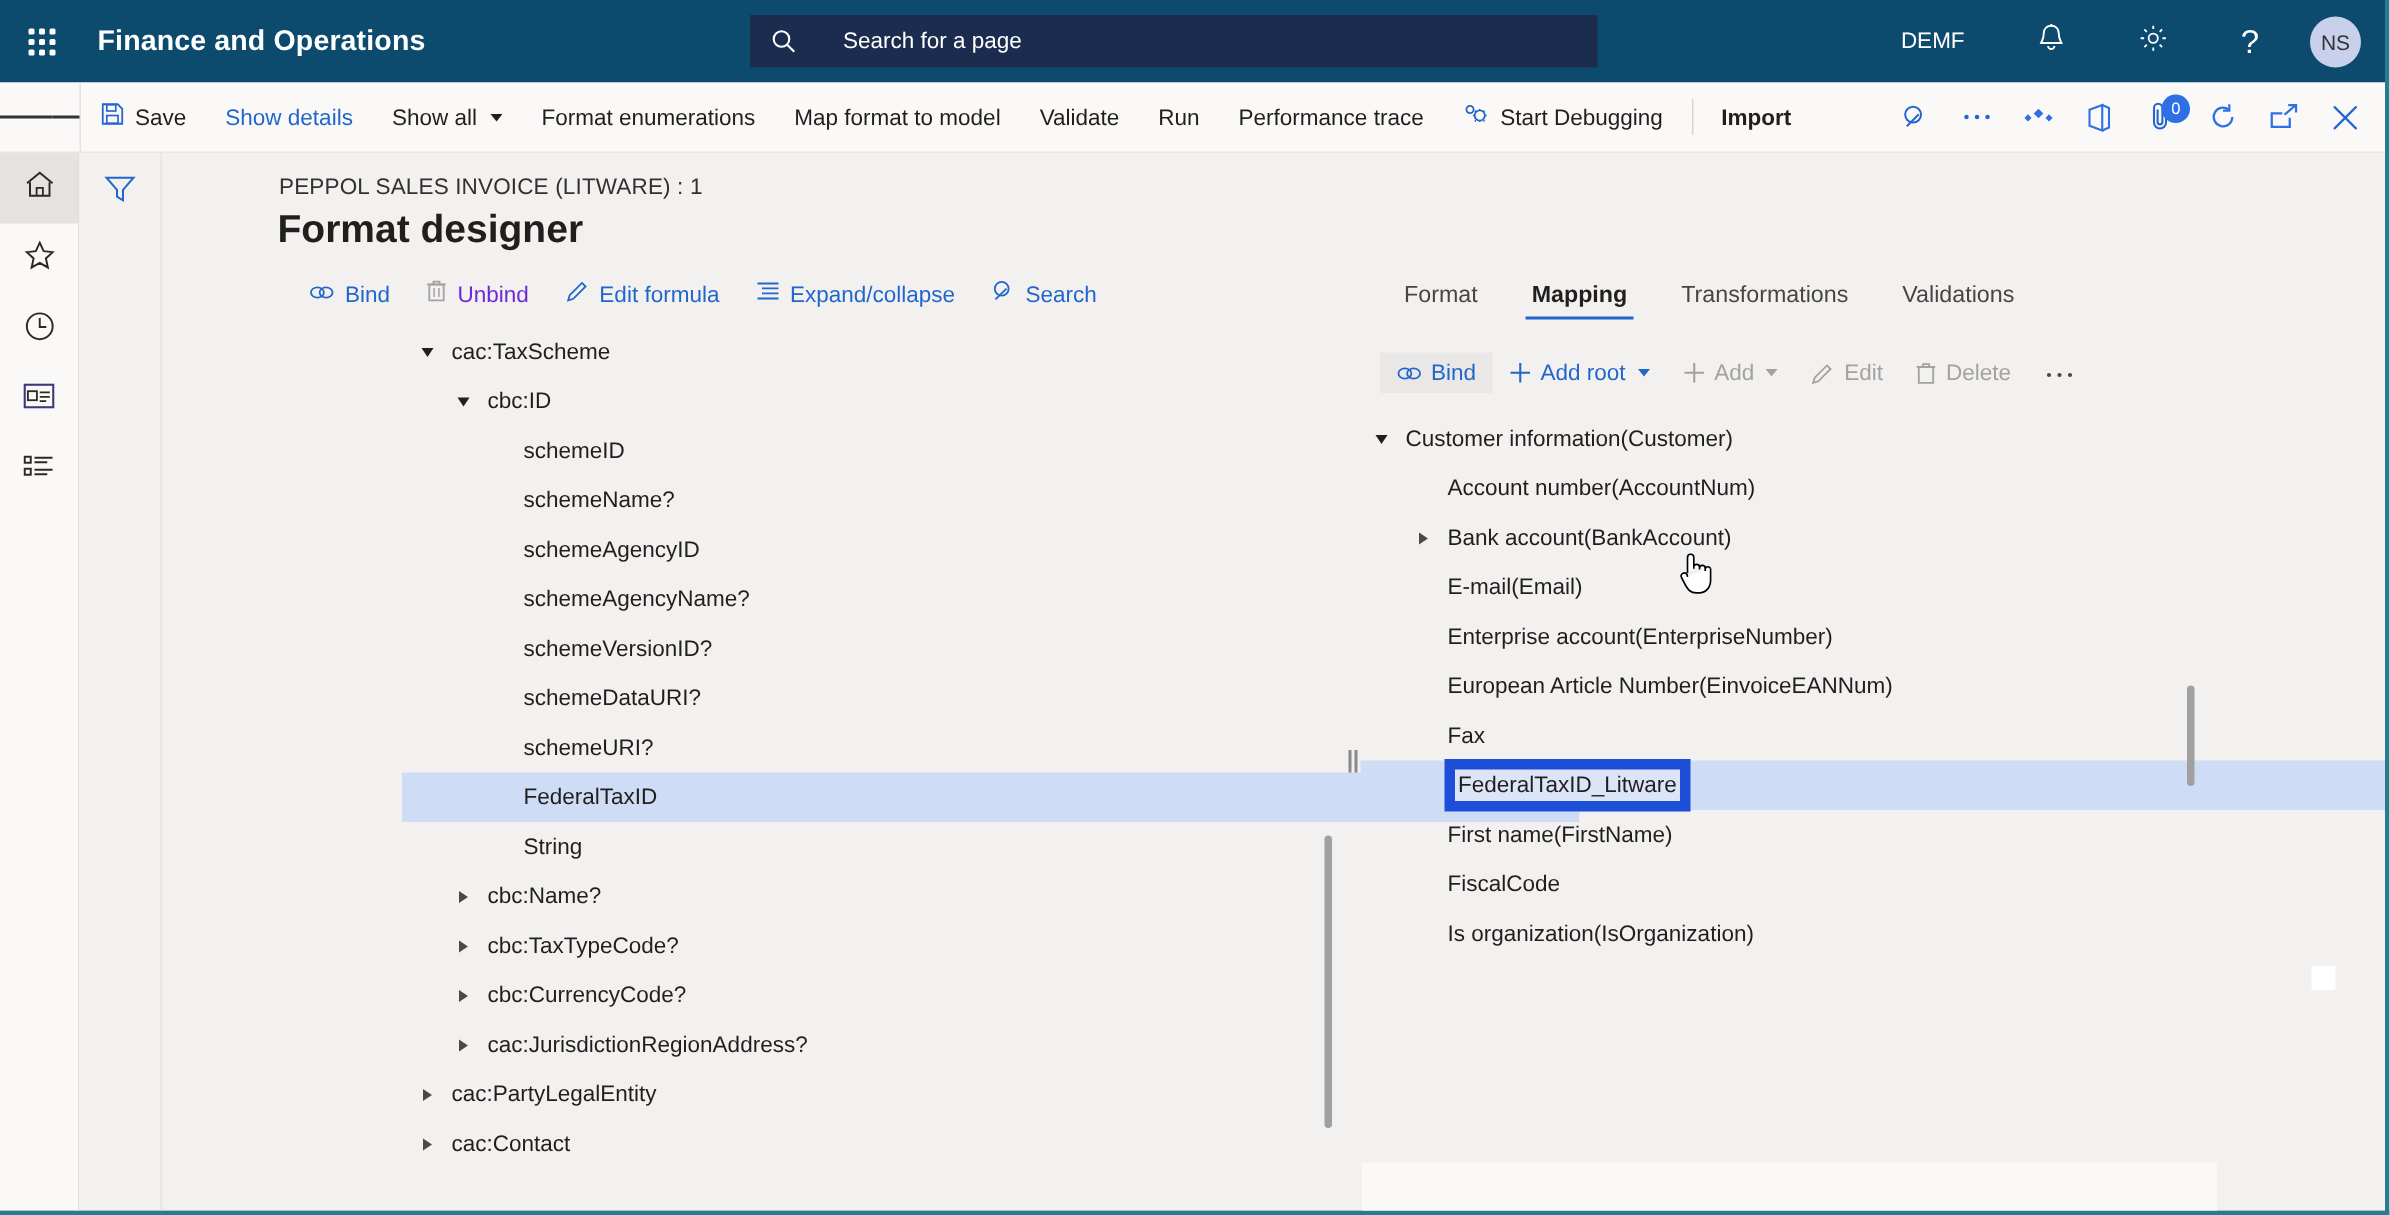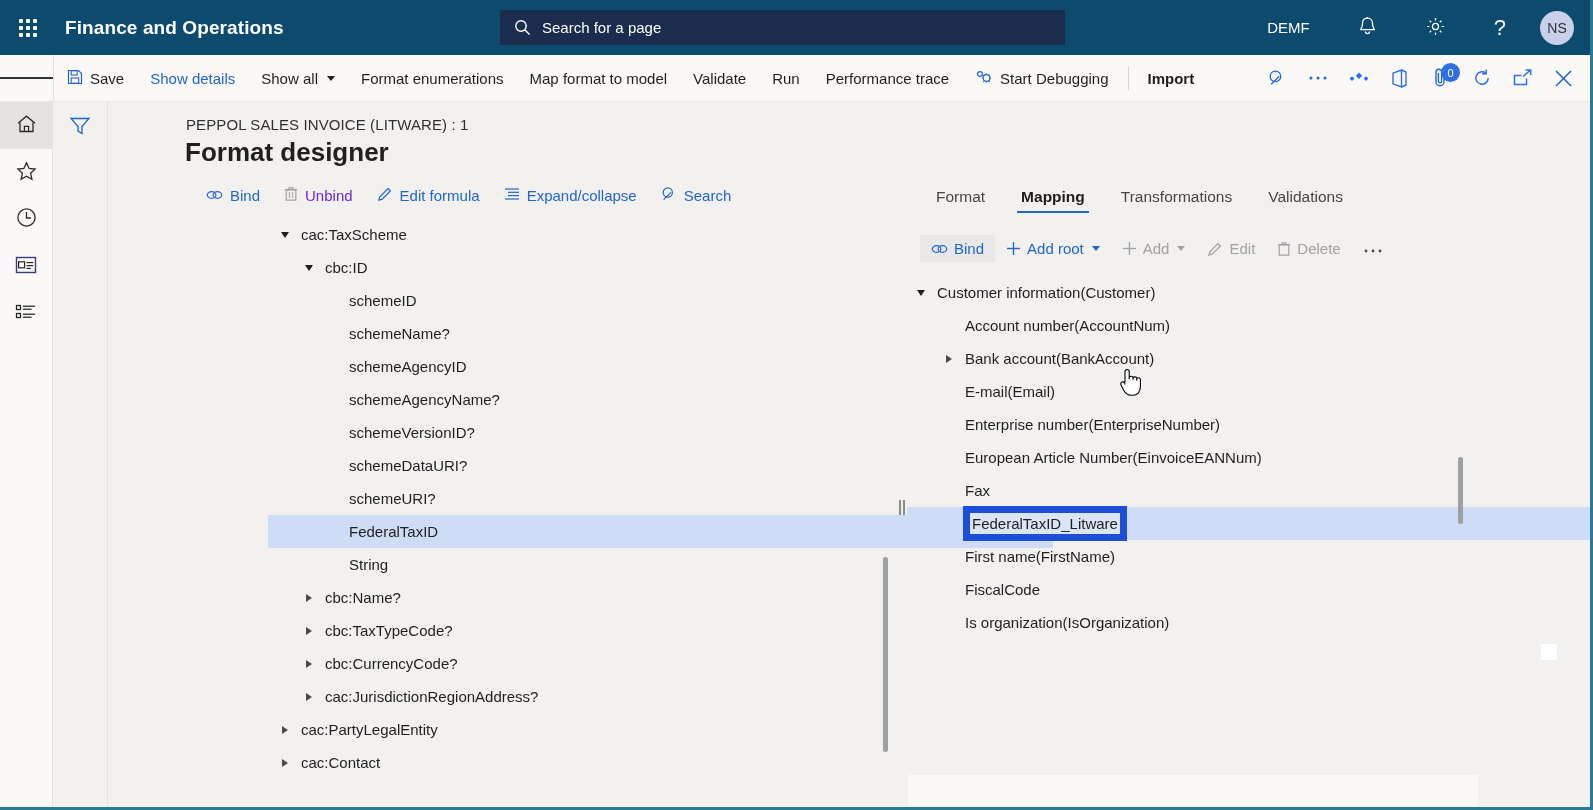--- a/index.html
+++ b/index.html
@@ -43,20 +43,21 @@
     font-size: 19px; font-weight: bold; color: #ffffff;
     margin-left: 10px; letter-spacing: .1px;
   }
   .searchbox {
     position: absolute; left: 500px; top: 10px;
     width: 565px; height: 35px;
     background: #1b2c4f;
     display: flex; align-items: center;
     padding-left: 14px;
     cursor: text;
+    gap: 20px;
   }
   .searchbox .mag { margin-right: 11px; display:flex; }
   .searchbox span.ph { color: #ffffff; font-size: 15px; }
   .topright {
     position: absolute; right: 0; top: 0; height: 55px;
     display: flex; align-items: center; gap: 12px;
   }
   .tr-item {
     height: 55px; display: flex; align-items: center; justify-content: center;
     padding: 0 18px; cursor: pointer; color: #ffffff; font-size: 15px;
@@ -695,21 +696,21 @@
                 <span class="arrow-r"></span>
               </span>
               <span class="lbl">Bank account(BankAccount)</span>
             </div>
             <div class="rnode" style="padding-left: 52px;">
               <span class="tw" style="margin-left: -28px;"></span>
               <span class="lbl">E-mail(Email)</span>
             </div>
             <div class="rnode" style="padding-left: 52px;">
               <span class="tw" style="margin-left: -28px;"></span>
-              <span class="lbl">Enterprise number(EnterpriseNumber)</span>
+              <span class="lbl">Enterprise account(EnterpriseNumber)</span>
             </div>
             <div class="rnode" style="padding-left: 52px;">
               <span class="tw" style="margin-left: -28px;"></span>
               <span class="lbl">European Article Number(EinvoiceEANNum)</span>
             </div>
             <div class="rnode" style="padding-left: 52px;">
               <span class="tw" style="margin-left: -28px;"></span>
               <span class="lbl">Fax</span>
             </div>
             <div class="rnode sel" style="padding-left: 52px;">

